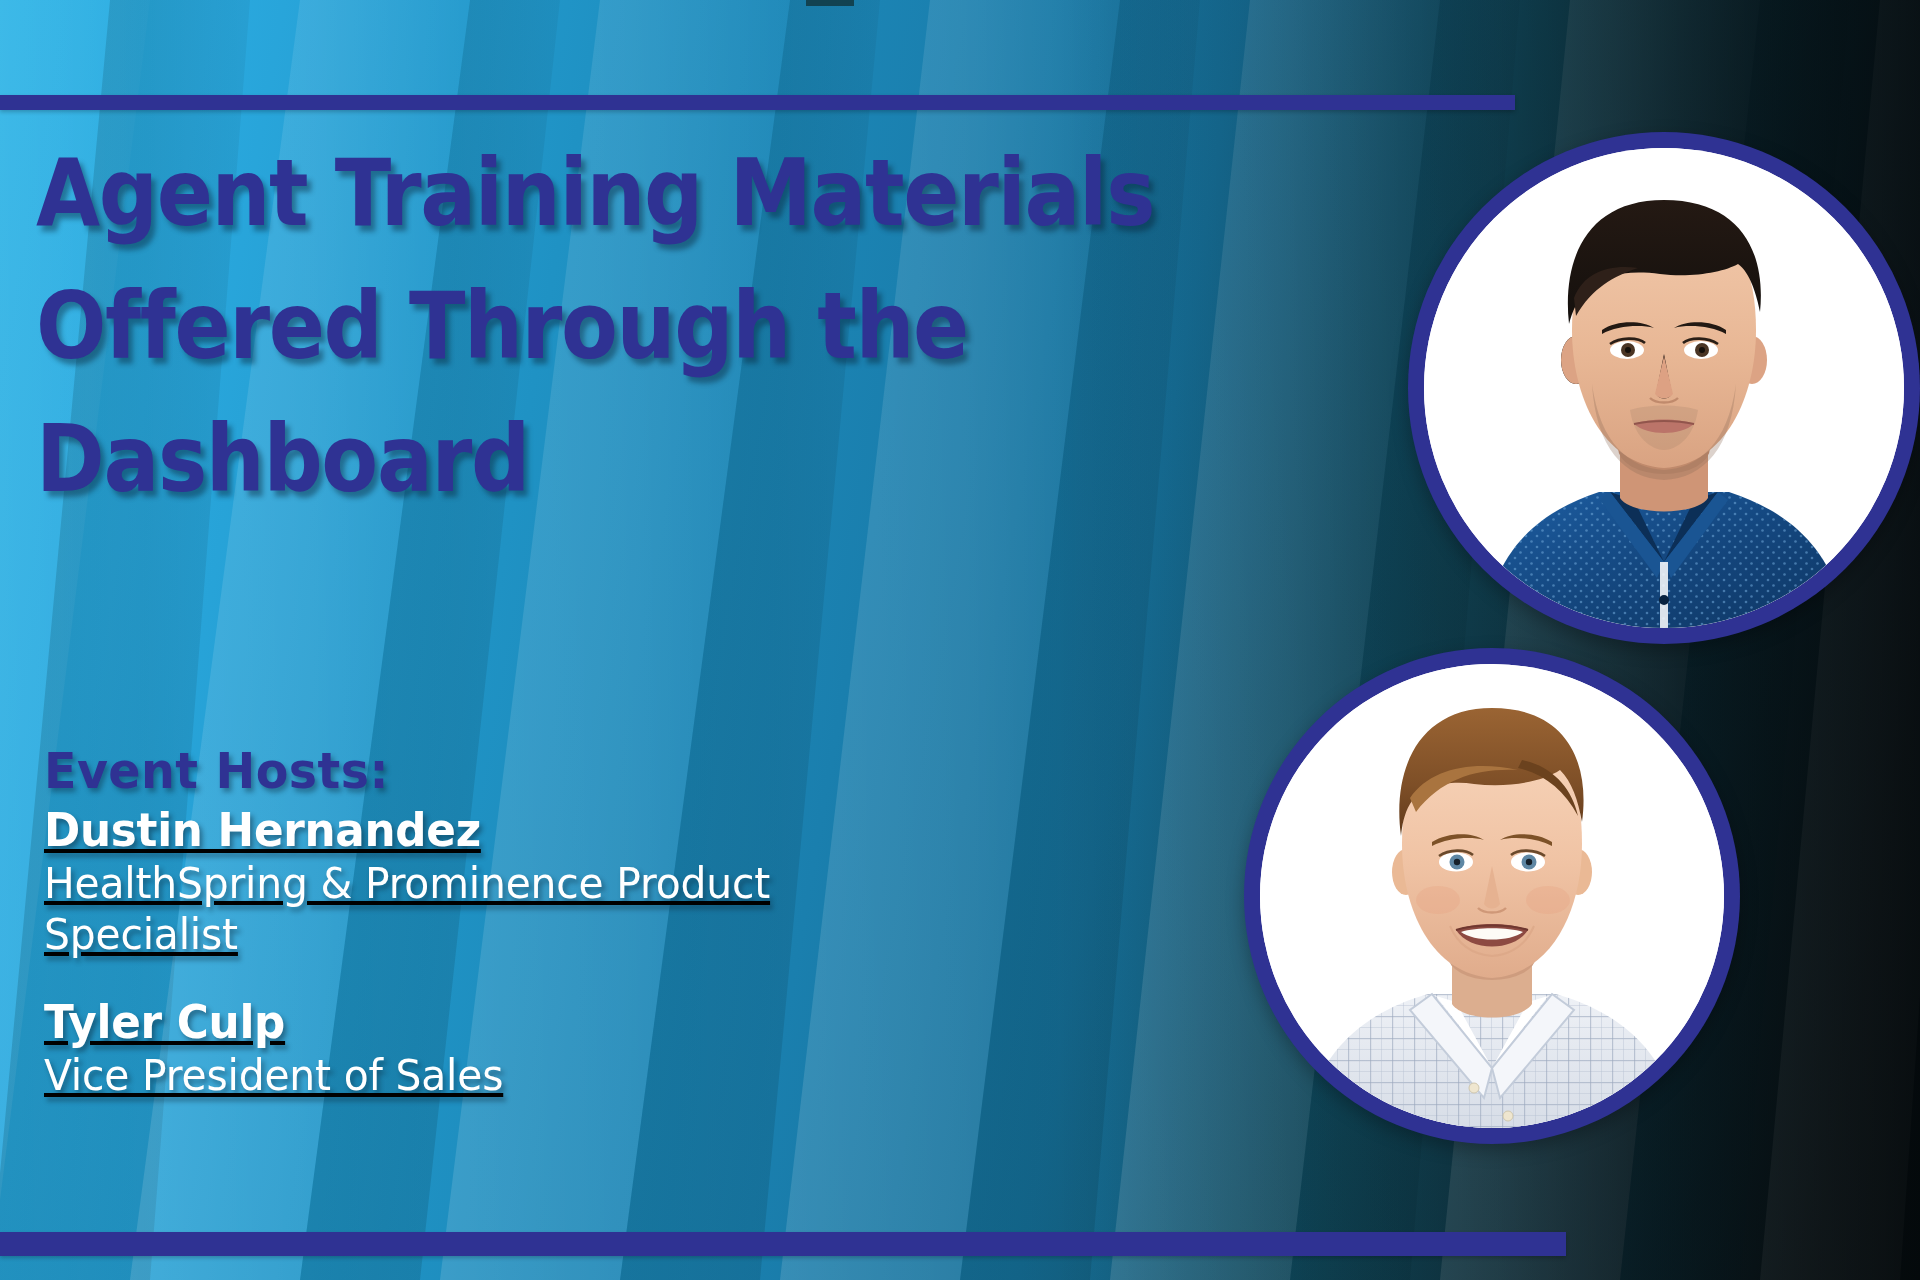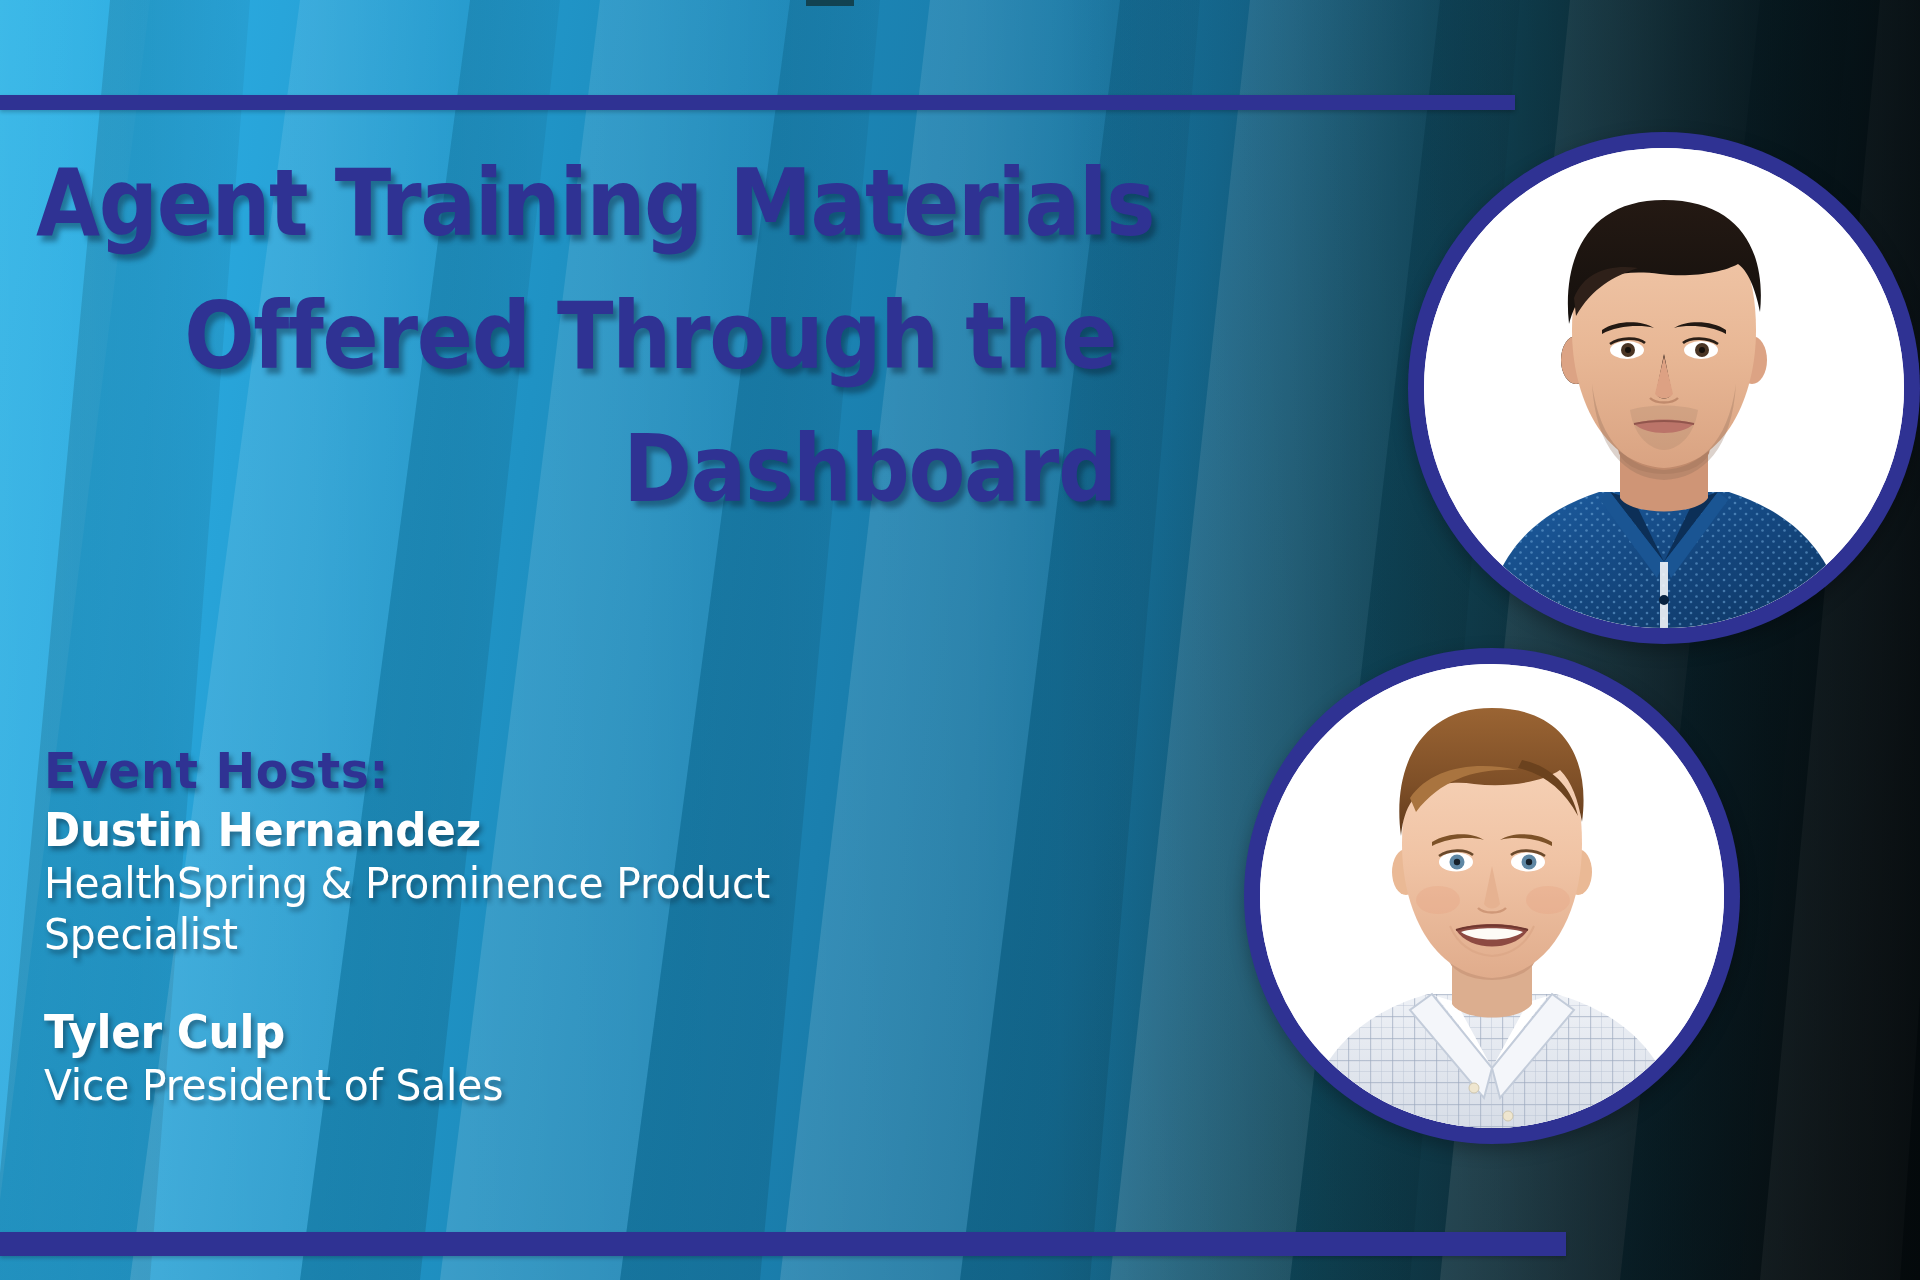--- a/index.html
+++ b/index.html
@@ -19,21 +19,21 @@
     background:linear-gradient(90deg,rgba(0,0,0,0) 55%,rgba(4,12,16,.30) 78%,rgba(2,8,10,.62) 92%,rgba(0,4,6,.72) 100%);
   }
   .top-nick{position:absolute;left:806px;top:-4px;width:48px;height:10px;background:#123842;opacity:.85;}
 
   
   .rule{position:absolute;background:#2f3293;box-shadow:0 2px 4px rgba(0,0,0,.22);}
   #rule-top{left:0;top:95px;width:1515px;height:15px;}
   #rule-bottom{left:0;top:1232px;width:1566px;height:24px;}
 
   
-  #title-block{position:absolute;left:36px;top:137px;width:1200px;text-align:right;}
+  #title-block{position:absolute;left:36px;top:127px;width:1200px;}
   .title-line{
     font-family:"DejaVu Sans",sans-serif;
     font-weight:700;
     font-size:92px;
     line-height:133px;
     letter-spacing:-1.5px;
     color:#2f3293;
     transform:scaleX(.90);
     transform-origin:left center;
     text-shadow:5px 6px 6px rgba(8,34,52,.42);
@@ -56,22 +56,22 @@
     transform:scaleX(.95);transform-origin:left center;
     text-shadow:3px 4px 5px rgba(8,34,52,.45);
   }
   .host-role{
     font-family:"DejaVu Sans",sans-serif;
     font-weight:400;font-size:43px;line-height:51px;
     color:#ffffff;letter-spacing:-.2px;
     transform:scaleX(.95);transform-origin:left center;
     text-shadow:3px 4px 5px rgba(8,34,52,.45);
   }
-  .host-block{margin-bottom:6px;}
-  #host-2{margin-top:44px;}
+  .host-block{margin-bottom:6px;text-decoration:underline;}
+  #host-2{margin-top:34px;}
 
   
   .portrait{position:absolute;border-radius:50%;background:#2f3293;
             box-shadow:0 6px 18px rgba(0,0,0,.28);}
   .portrait .inner{position:absolute;border-radius:50%;overflow:hidden;background:#fdfdfd;}
   #portrait-dustin{left:1408px;top:132px;width:512px;height:512px;}
   #portrait-dustin .inner{left:16px;top:16px;width:480px;height:480px;}
   #portrait-tyler{left:1244px;top:648px;width:496px;height:496px;}
   #portrait-tyler .inner{left:16px;top:16px;width:464px;height:464px;}
   .portrait svg{display:block;width:100%;height:100%;}

